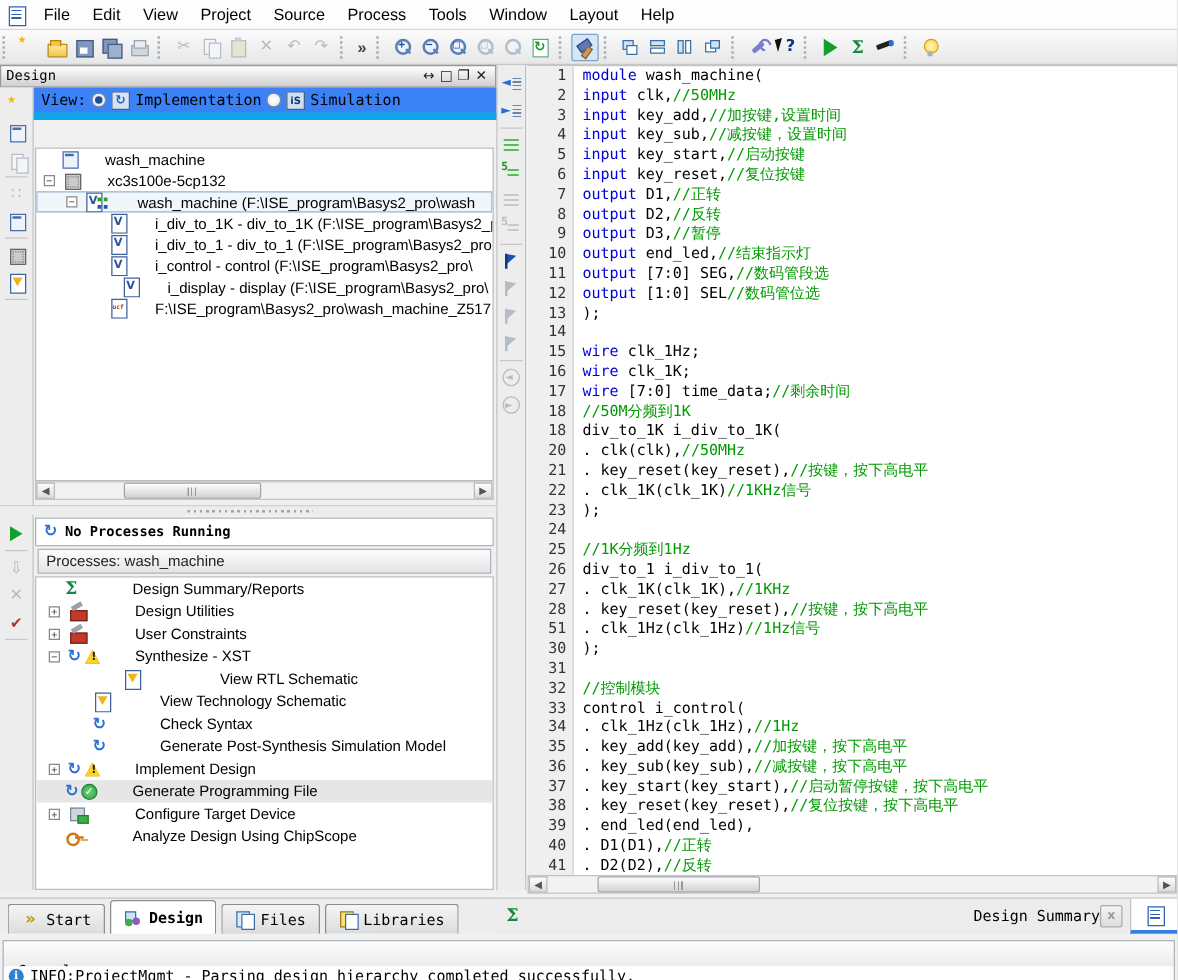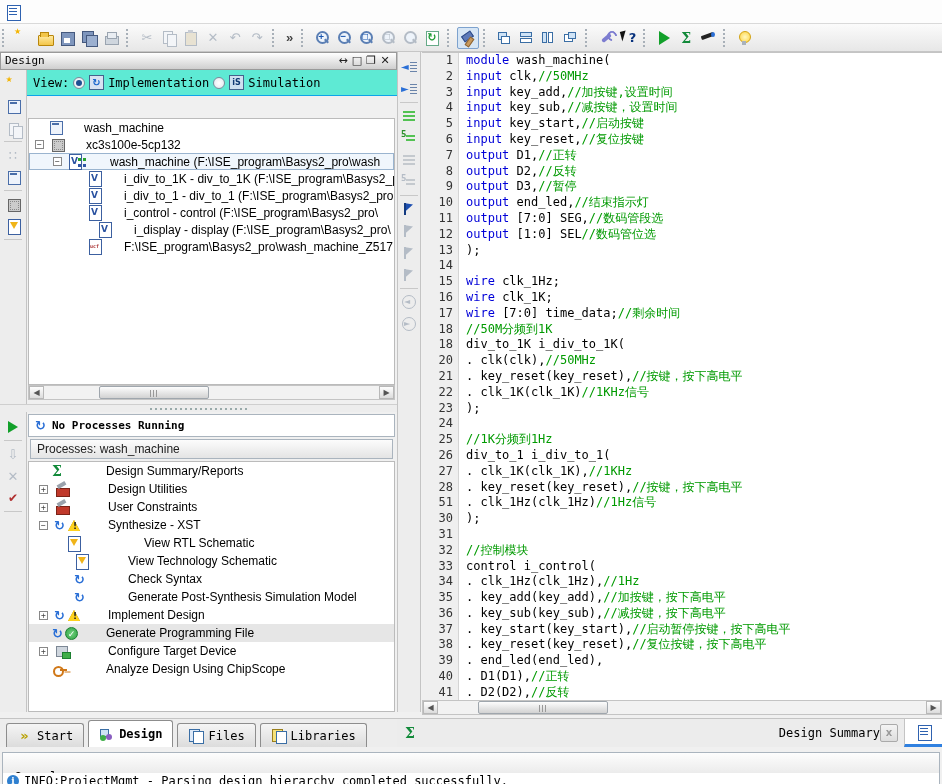--- a/index.html
+++ b/index.html
@@ -89,22 +89,22 @@
     font:11px/16px "DejaVu Sans Mono",monospace; padding:0 4px; }
   #design-titlebar .spacer { flex:1; }
   .cap-btn { width:14px; text-align:center; font-size:11px; color:#222; cursor:default; font-family:"DejaVu Sans",sans-serif; }
   .vstrip { position:absolute; background:#ededed; border-right:1px solid #c4c4c4; display:flex; flex-direction:column; align-items:center; }
   #design-strip { left:0; top:70px; width:27px; height:334px; padding-top:3px; }
   #process-strip { left:0; top:412px; width:27px; height:300px; padding-top:4px; }
   #editor-strip { left:397px; top:52px; width:24px; height:660px; border-left:1px solid #c4c4c4; padding-top:4px; }
   .strip-btn { width:20px; height:20px; margin:1px 0; display:flex; align-items:center; justify-content:center; border:1px solid transparent; border-radius:2px; }
   .strip-sep { width:18px; border-top:1px solid #c8c8c8; margin:2px 0; }
   
-  #view-row { position:absolute; left:27px; top:70px; width:370px; height:26px; background:#5eead4;
-    border-bottom:1px solid #0ea5e9; display:flex; align-items:center; gap:4px; padding-left:6px;
+  #view-row { position:absolute; left:27px; top:70px; width:370px; height:26px; background:#3b82f6;
+    border-bottom:6px solid #0ea5e9; display:flex; align-items:center; gap:4px; padding-left:6px;
     font:12px "DejaVu Sans Mono",monospace; }
   .radio { width:12px; height:12px; border:1px solid #7a8a9a; border-radius:50%; background:radial-gradient(#fff,#dfe6ee); position:relative; }
   .radio.sel::after { content:""; position:absolute; left:2px; top:2px; width:6px; height:6px; border-radius:50%; background:#1d4f91; }
   .chip-mini { width:15px; height:15px; background:#d7e2f2; border:1px solid #44628c; position:relative; }
   .chip-mini::after { content:"↻"; position:absolute; left:2px; top:0; font:bold 10px/14px "DejaVu Sans",sans-serif; color:#1a66cc; }
   .isim-mini { width:15px; height:15px; background:#cfe0f0; border:1px solid #44628c; position:relative; }
   .isim-mini::after { content:"iS"; position:absolute; left:2px; top:1px; font:bold 8px/12px "DejaVu Sans",sans-serif; color:#103a74; }
   
   .panel-header { position:absolute; left:30px; width:363px; height:20px; background:linear-gradient(#fcfcfc,#e4e4e4);
     border:1px solid #aab4be; display:flex; align-items:center; padding-left:6px; font-size:12px; color:#222; }
@@ -234,20 +234,32 @@
   .es.circR::before { content:"►"; }
   .es.circL::after, .es.circR::after { content:""; position:absolute; left:1px; top:0; width:12px; height:12px; border:1px solid #b4bcc6; border-radius:50%; }
 </style>
 </head>
 <body>
 
 <div id="root">
 
   <div id="menubar">
     <span id="app-doc-icon" class="ic ic14" data-icon="summary-doc"></span>
+    <span id="menubar-items" style="display:flex;">
+        <span class="menu-item">File</span>
+        <span class="menu-item">Edit</span>
+        <span class="menu-item">View</span>
+        <span class="menu-item">Project</span>
+        <span class="menu-item">Source</span>
+        <span class="menu-item">Process</span>
+        <span class="menu-item">Tools</span>
+        <span class="menu-item">Window</span>
+        <span class="menu-item">Layout</span>
+        <span class="menu-item">Help</span>
+      </span>
   </div>
 
   <div id="toolbar">
       <span class="grip"></span>
       <span class="tb-group">
         <span class="tb-btn">
           <span class="ic ic16" data-icon="new-file"></span>
         </span>
         <span class="tb-btn">
           <span class="ic ic16" data-icon="open-folder"></span>
@@ -575,21 +587,21 @@
         <span class="tlabel">User Constraints</span>
       </div>
       <div class="trow" style="padding-left: 10px;">
         <span class="expander" style="margin-right: 6px;">−</span>
         <span style="display: flex; align-items: center; gap: 2px; width: 34px; flex: 0 0 auto;">
           <span class="proc-arr">↻</span>
           <span class="warn-t"></span>
         </span>
         <span class="tlabel">Synthesize - XST</span>
       </div>
-      <div class="trow" style=" gap: 24px;">
+      <div class="trow" style="padding-left: 32px; gap: 24px;">
         <span class="leader"></span>
         <span style="display: flex; align-items: center; gap: 2px; width: 34px; flex: 0 0 auto;">
           <span class="t-ic" data-icon="schematic-doc"></span>
         </span>
         <span class="tlabel">View RTL Schematic</span>
       </div>
       <div class="trow" style="padding-left: 32px;">
         <span class="leader"></span>
         <span style="display: flex; align-items: center; gap: 2px; width: 34px; flex: 0 0 auto;">
           <span class="t-ic" data-icon="schematic-doc"></span>

